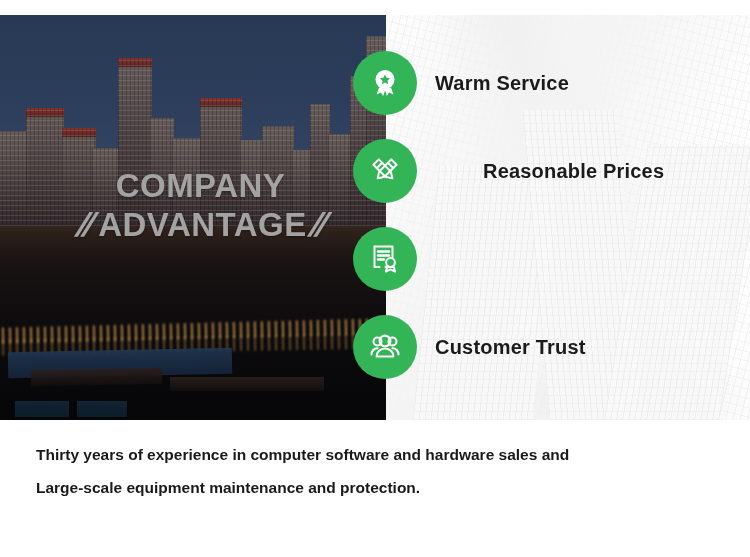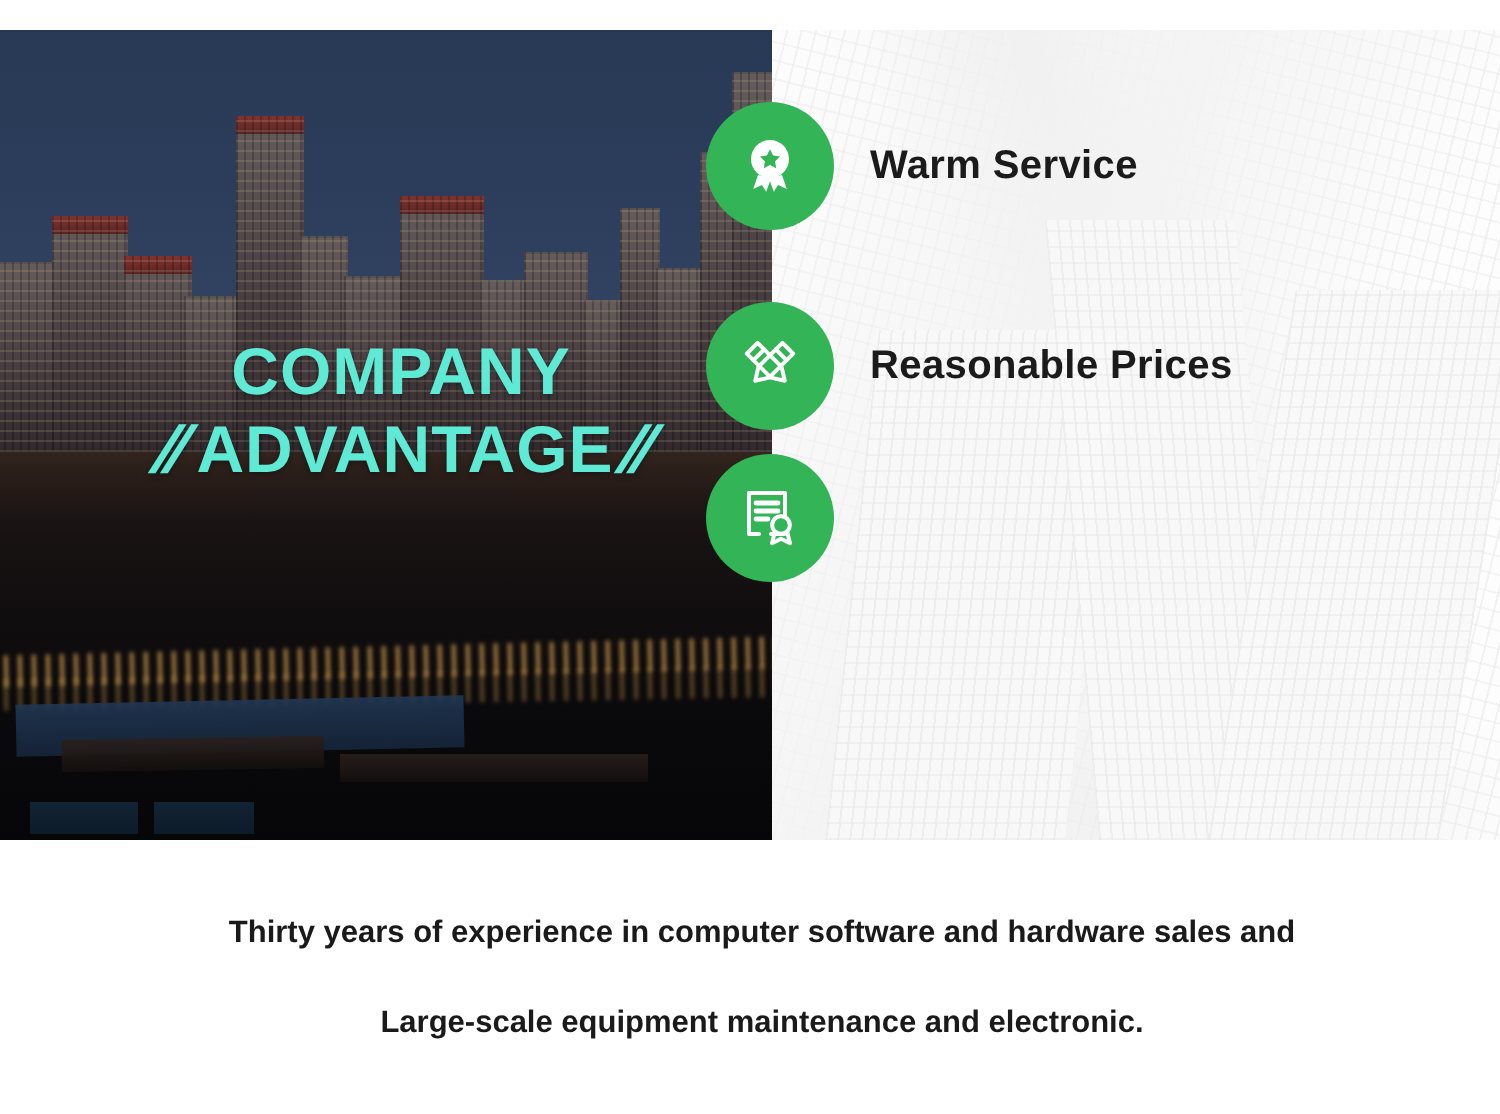--- a/index.html
+++ b/index.html
@@ -130,21 +130,21 @@
   .photo-tint {
     position: absolute; inset: 0;
     background: linear-gradient(180deg, rgba(18,26,40,.22) 0%, rgba(10,12,20,.18) 45%, rgba(0,0,0,.30) 100%);
   }
 
   .photo-title {
     position: absolute;
     left: 15px; right: 0;
     top: 152px;
     text-align: center;
-    color: #5eead4;
+    color: #a3a3a3;
     font-weight: bold;
     letter-spacing: .5px;
     text-shadow: 0 1px 3px rgba(0,0,0,.35);
     z-index: 4;
   }
   .photo-title .line1 {
     display: block;
     font-size: 33px;
     line-height: 38px;
   }
@@ -175,21 +175,21 @@
     text-align: center;
   }
   .feature {
     position: absolute;
     left: 0;
     display: flex;
     align-items: center;
     height: 64px;
   }
   .f0 { top: 36px; }
-  .f1 { top: 136px; }
+  .f1 { top: 124px; gap: 48px; }
   .f2 { top: 212px; }
   .f3 { top: 300px; }
 
   .f-icon {
     width: 64px;
     height: 64px;
     border-radius: 50%;
     background: #32b457;
     display: flex;
     align-items: center;
@@ -210,21 +210,21 @@
   .desc {
     position: absolute;
     left: 36px;
     top: 438px;
     width: 690px;
     color: #1a1a1a;
     font-size: 15.5px;
     font-weight: bold;
     line-height: 33px;
   }
-  .desc p { margin: 12px; text-align: center; }
+  .desc p { margin: 0; }
 </style>
 </head>
 <body>
 
 <div class="banner">
 
   <div class="watermark">
     <div class="wm-tower wm-t1"></div>
     <div class="wm-tower wm-t2"></div>
     <div class="wm-tower wm-t3"></div>
@@ -303,20 +303,33 @@
           <path d="M6.5 4.5v20.5h5"></path>
           <path d="M10 9.5h11" stroke-width="2.4"></path>
           <path d="M10 13.5h11" stroke-width="2.4"></path>
           <path d="M10 17.5h6" stroke-width="2.4"></path>
           <circle cx="22.5" cy="20.5" r="4.4" fill="#32b457"></circle>
           <path d="M19.4 24l-1.4 5.6 4.5-2.2 4.5 2.2-1.4-5.6" fill="none"></path>
         </svg>
       </span>
     </div>
 
+    <div class="feature f3">
+      <span class="f-icon">
+        <svg width="34" height="34" viewBox="0 0 34 34" fill="none" stroke="#ffffff" stroke-width="2.1" stroke-linecap="round" stroke-linejoin="round">
+          <circle cx="9.5" cy="11.5" r="4"></circle>
+          <path d="M3.5 24.5c0-3.6 2.7-6.2 6-6.2"></path>
+          <circle cx="24.5" cy="11.5" r="4"></circle>
+          <path d="M30.5 24.5c0-3.6-2.7-6.2-6-6.2"></path>
+          <circle cx="17" cy="11" r="5.4"></circle>
+          <path d="M8.6 26.5c0-4.6 3.8-8 8.4-8s8.4 3.4 8.4 8z"></path>
+        </svg>
+      </span>
+      <span class="f-label">Customer Trust</span>
+    </div>
 
   </div>
 </div>
 
 <div class="desc">
   <p>Thirty years of experience in computer software and hardware sales and</p>
-  <p>Large-scale equipment maintenance and electronic.</p>
+  <p>Large-scale equipment maintenance and protection.</p>
 </div>
 
 </body></html>

